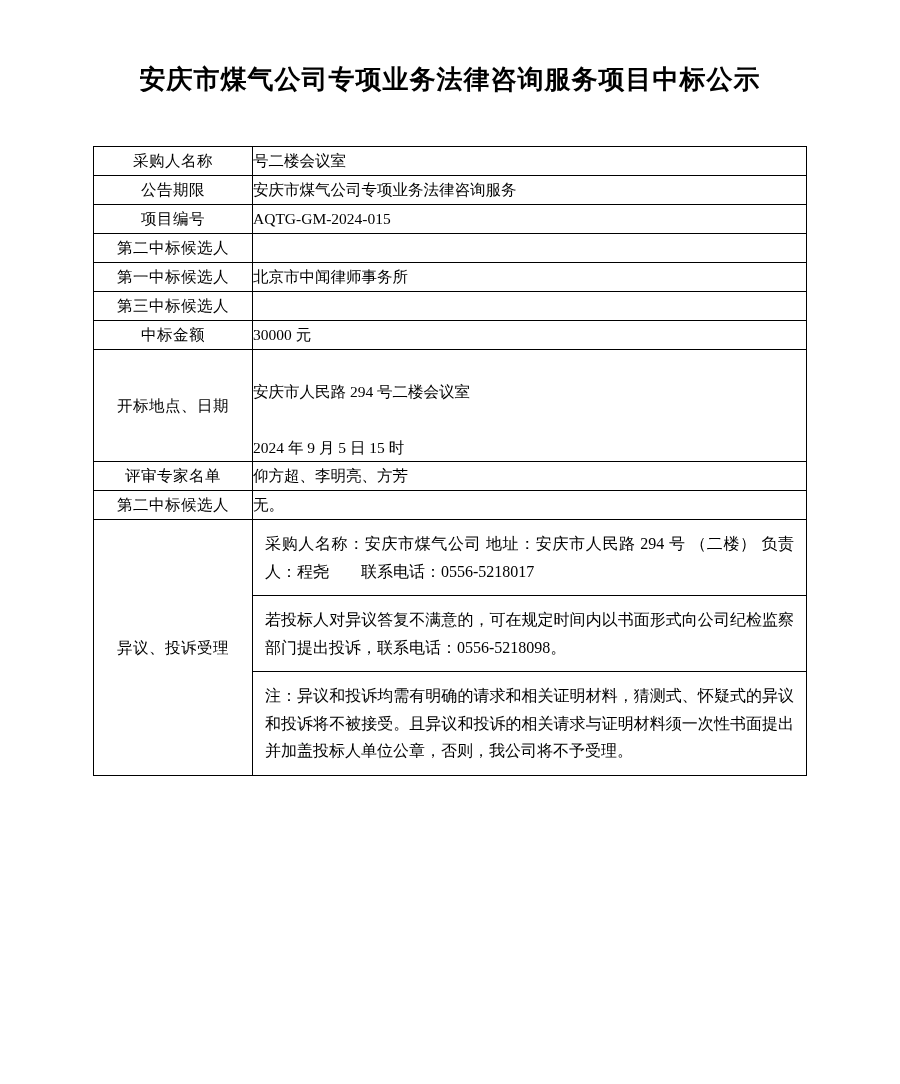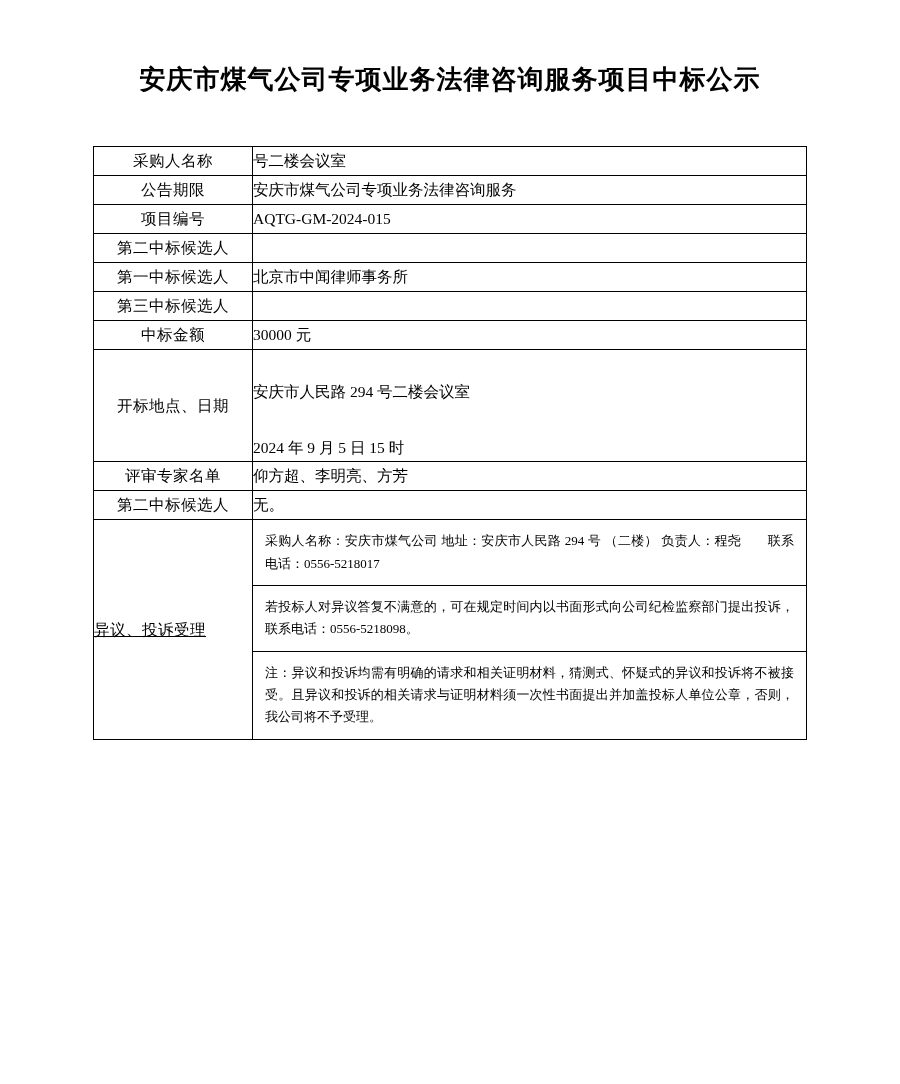--- a/index.html
+++ b/index.html
@@ -67,35 +67,34 @@
   
   table.sub {
     border-collapse: collapse;
     width: 100%;
     table-layout: fixed;
   }
   table.sub td {
     border: none;
     border-bottom: 1px solid #000000;
     padding: 10px 12px;
-    font-size: 13px;
+    font-size: 16px;
     line-height: 1.72;
     text-align: justify;
   }
   table.sub tr:last-child td {
     border-bottom: none;
   }
   td.nested-host {
     padding: 0 !important;
     vertical-align: top;
   }
   td.label-tall {
-    text-align: left;
+    text-align: center;
     vertical-align: middle;
-    text-decoration: underline;
   }
 </style>
 </head>
 <body>
 
 <div class="page">
 
   <div class="doc-title">安庆市煤气公司专项业务法律咨询服务项目中标公示</div>
 
   <div class="table-wrap">

